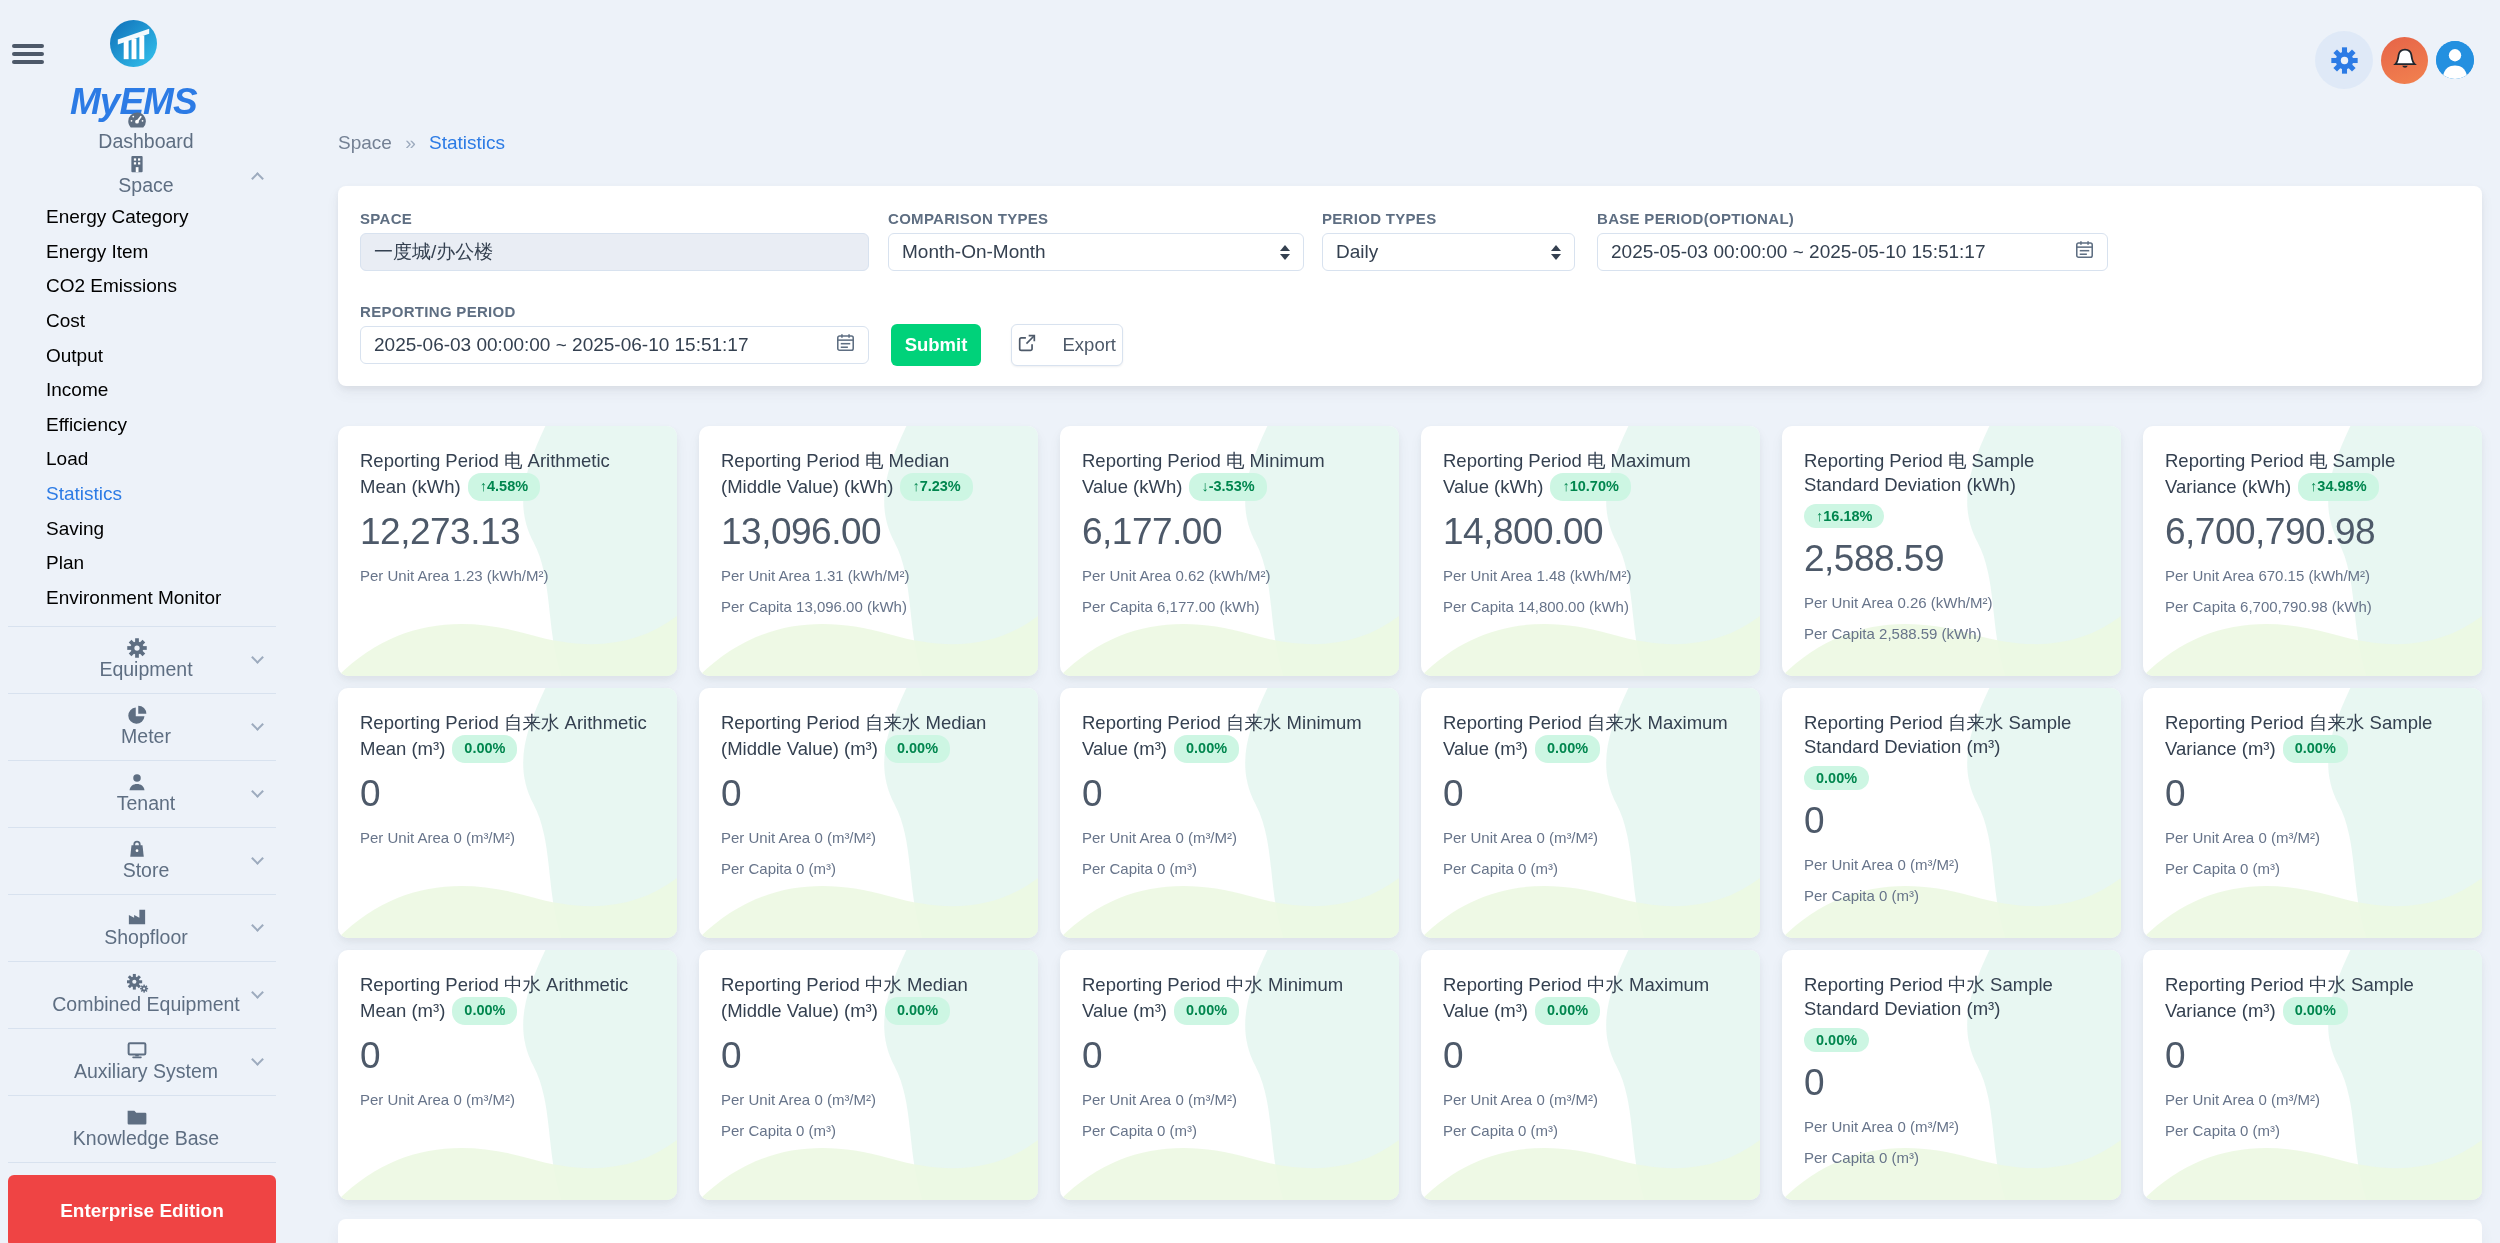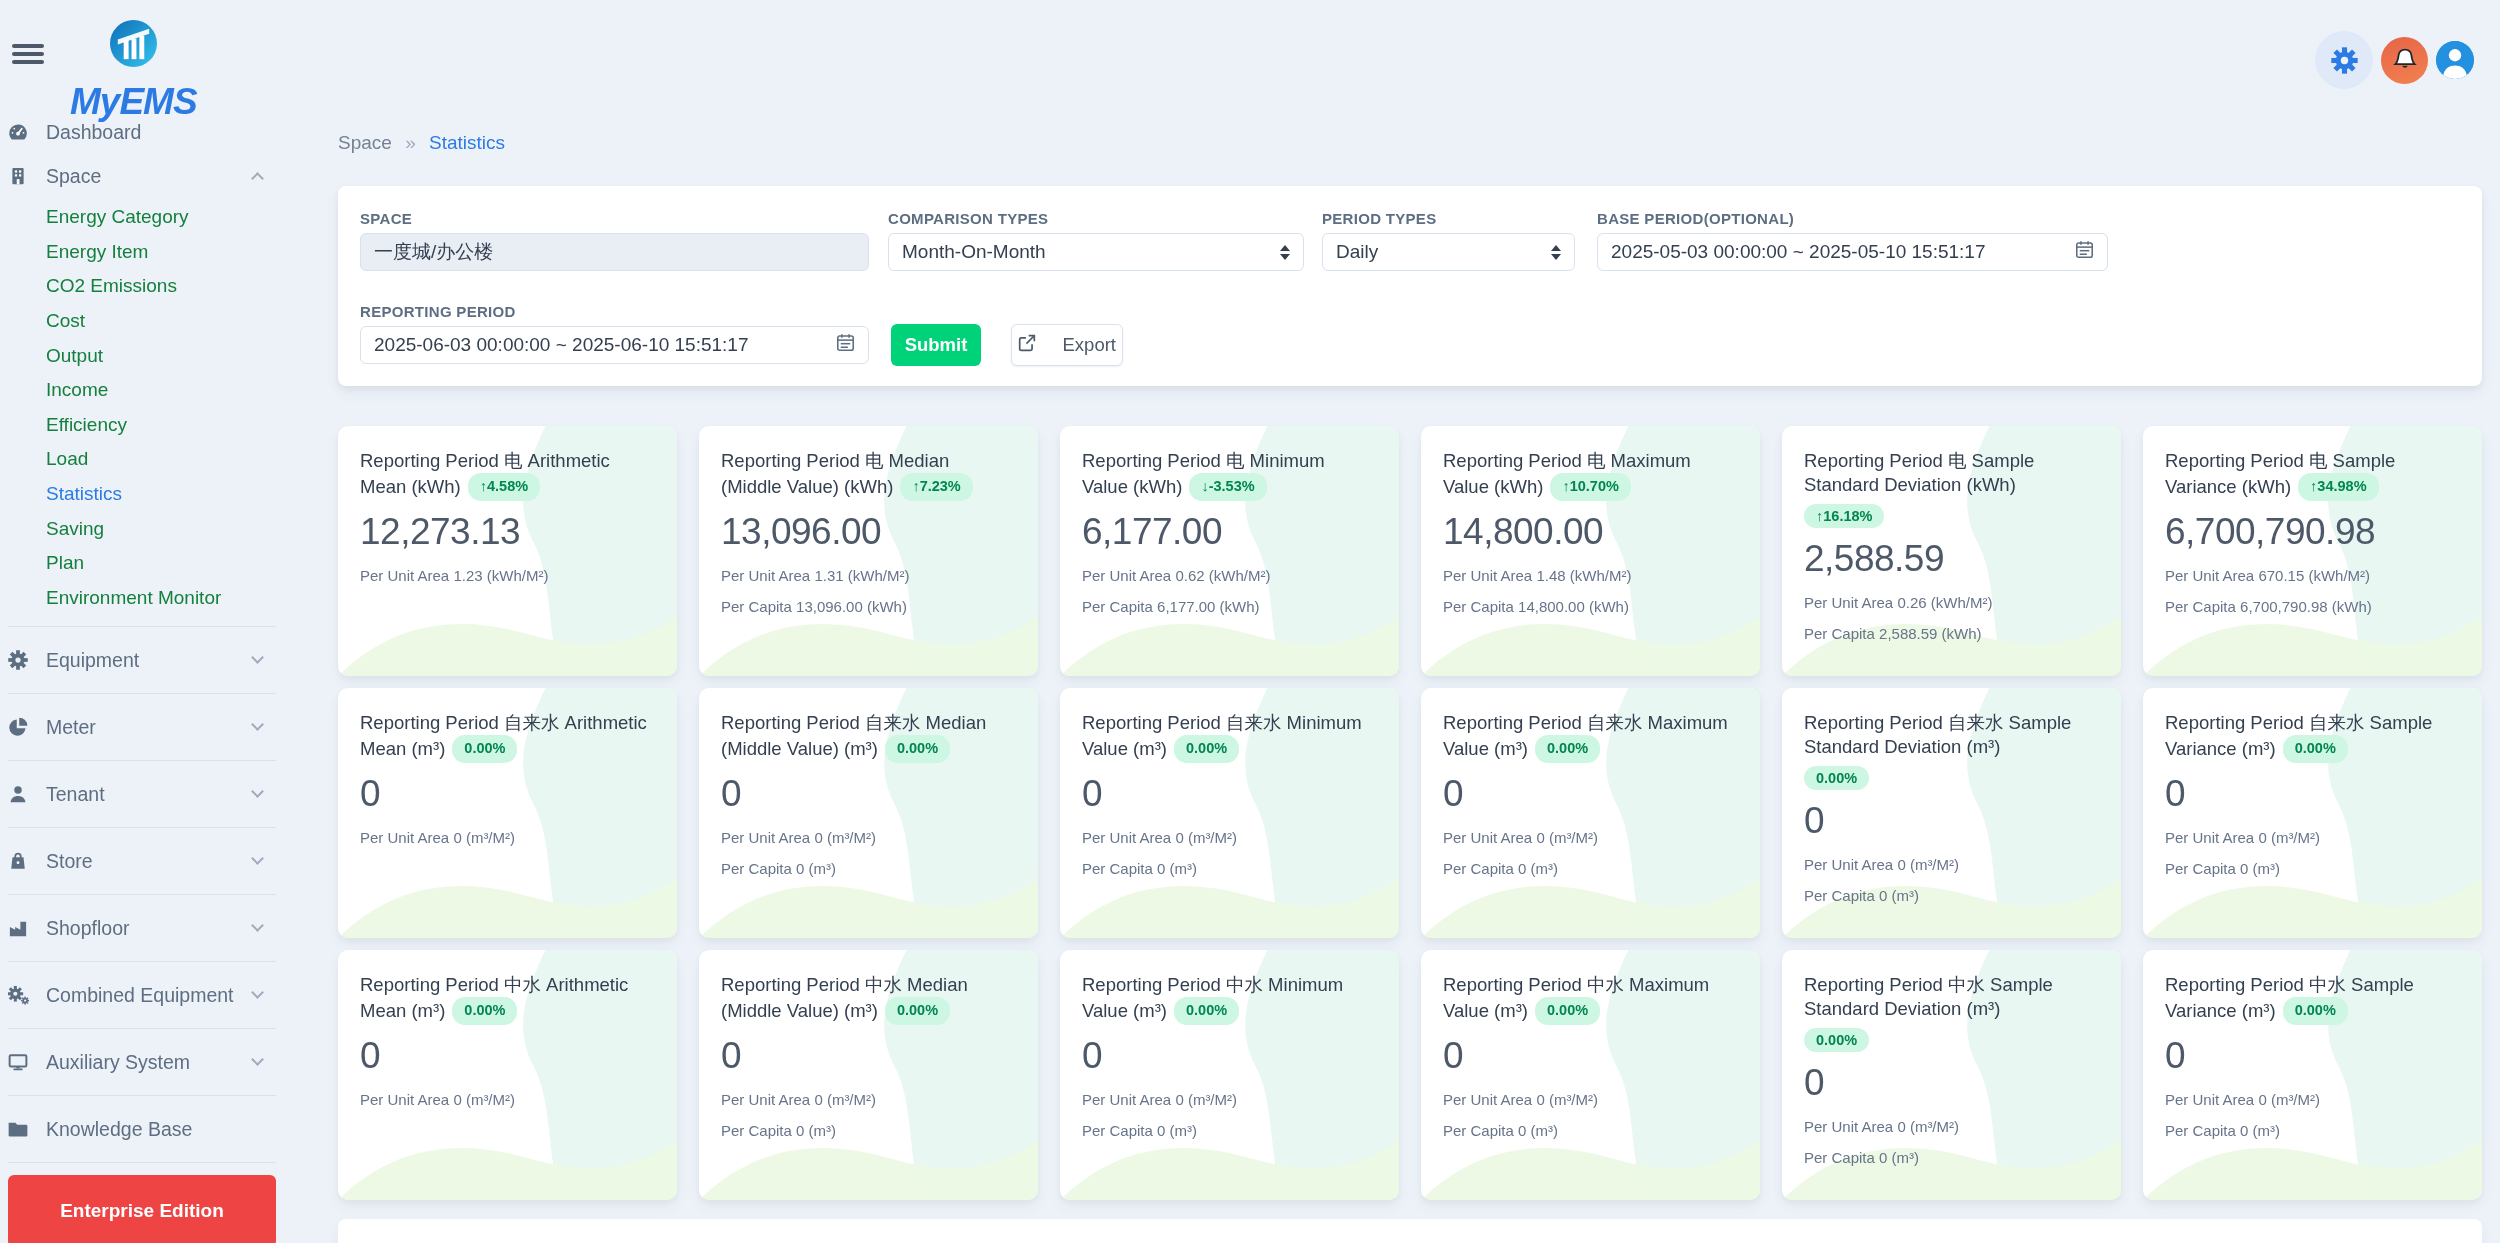--- a/index.html
+++ b/index.html
@@ -17,25 +17,25 @@
   .hamburger span { display:block; height:3.5px; background:#4d5969; border-radius:2px; margin-bottom:4.5px; }
   .brand { position:absolute; left:70px; top:20px; display:flex; align-items:center; gap:10px;flex-direction:column; }
   .brand-name { font-size:37px; font-weight:bold; font-style:italic; color:#2c7be5; letter-spacing:-1px; }
   .top-actions { position:absolute; right:26px; top:30px; display:flex; align-items:center; gap:8px; height:60px; }
   .gear-wrap { width:58px; height:58px; border-radius:50%; background:rgba(44,123,229,0.07); display:flex; align-items:center; justify-content:center; }
   .bell-wrap { width:47px; height:47px; border-radius:50%; background:linear-gradient(160deg,#e66448,#f2824f); display:flex; align-items:center; justify-content:center; }
   .avatar-wrap { width:38px; height:38px; border-radius:50%; background:#2490e0; display:flex; align-items:center; justify-content:center; overflow:hidden; }
 
   
   .sidebar { position:absolute; left:0; top:100px; width:284px; bottom:0; padding:10px 8px 0 8px; }
-  .nav-item { height:44px; display:flex; align-items:center; position:relative; cursor:pointer; font-size:19.5px; font-weight:500; color:#5e6e82; }
+  .nav-item { height:44px; display:flex; align-items:center; position:relative; cursor:pointer; font-size:19.5px; font-weight:500; color:#5e6e82;flex-direction:column; }
   .nav-item .nav-ico { width:30px; display:flex; justify-content:flex-start; }
   .nav-item .nav-label { margin-left:8px; }
   .nav-children { margin:2px 0 6px 0; }
-  .nav-child { height:34.6px; display:flex; align-items:center; padding-left:38px; font-size:19px; font-weight:500; color:#15803d; cursor:pointer; }
+  .nav-child { height:34.6px; display:flex; align-items:center; padding-left:38px; font-size:19px; font-weight:500; color:#000000; cursor:pointer; }
   .nav-child.active { color:#2c7be5; }
   .nav-divider { border-top:1px solid #d8e2ef; margin:11px 0; }
   .chev { position:absolute; right:14px; width:9px; height:9px; border-right:2px solid #9dabbe; border-bottom:2px solid #9dabbe; }
   .chev.down { transform:rotate(45deg); top:15px; }
   .chev.up { transform:rotate(-135deg); top:20px; }
   .enterprise-btn { display:block; width:100%; margin-top:12px; background:#ef4444; color:#fff; border:none; border-radius:6px; font-size:19px; font-weight:bold; padding:25px 0; cursor:pointer; font-family:inherit; }
 
   
   .main { position:absolute; left:338px; top:0; width:2144px; }
   .breadcrumb { margin-top:132px; font-size:19px; }

